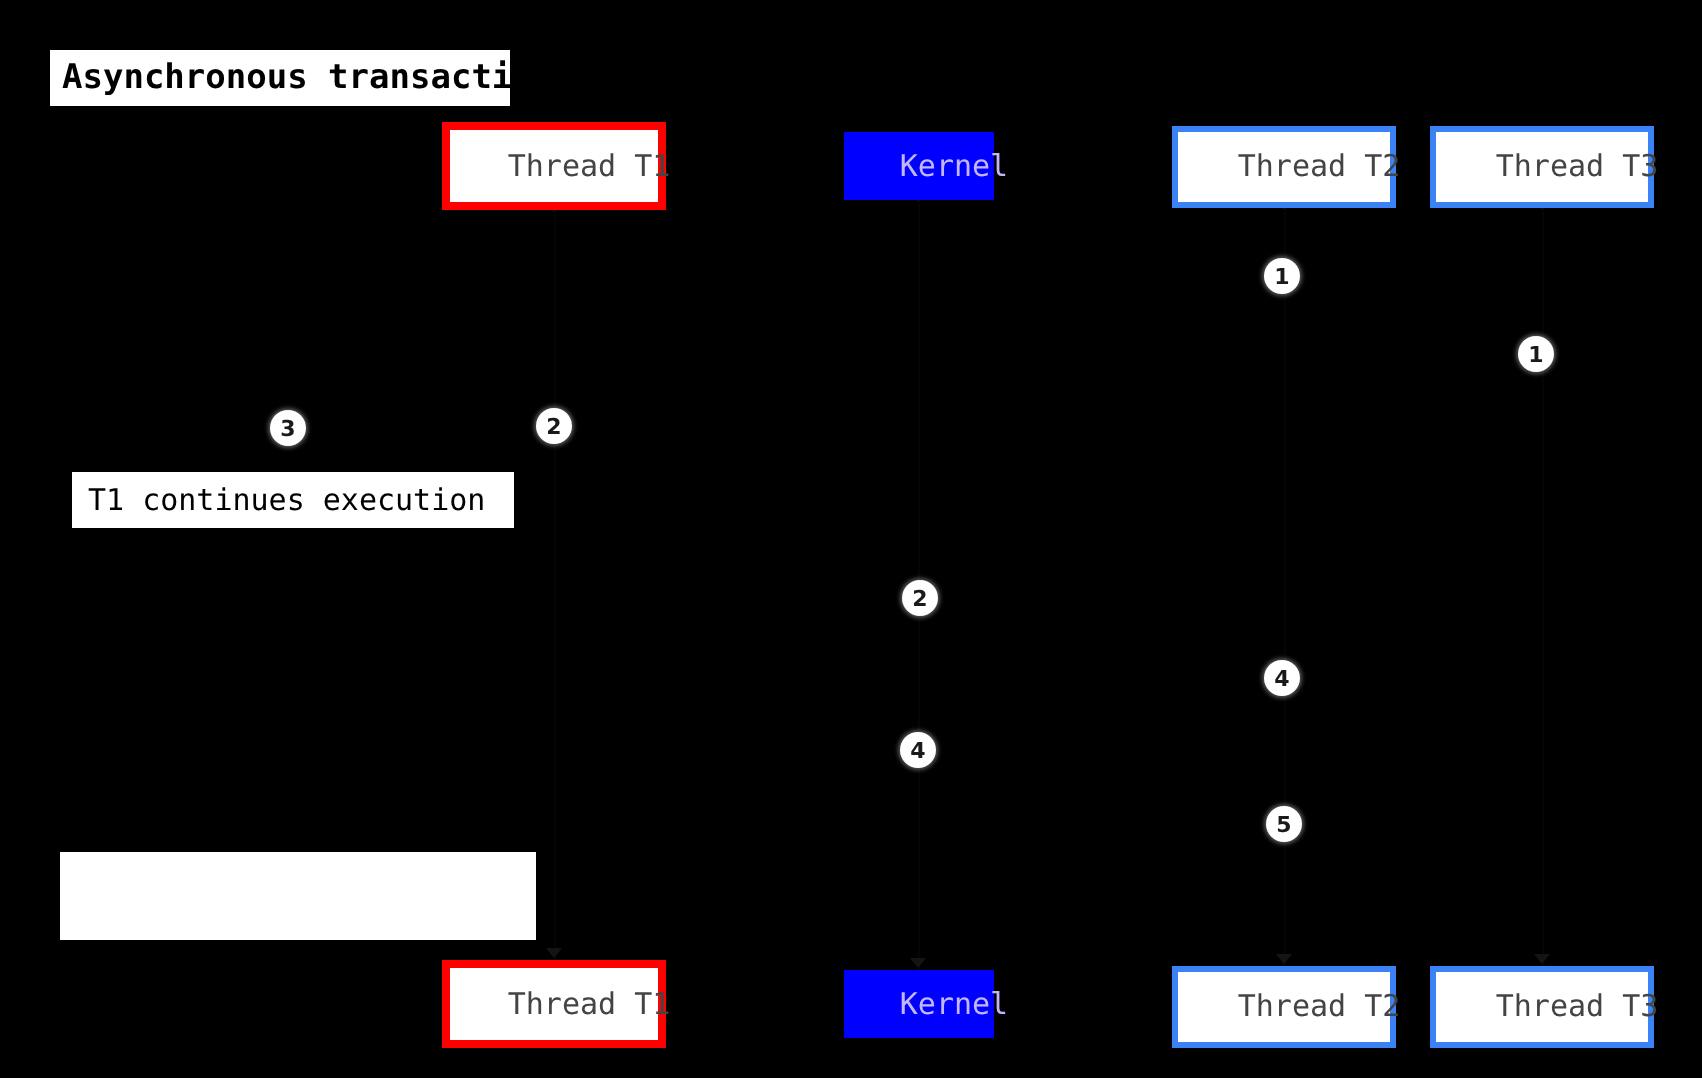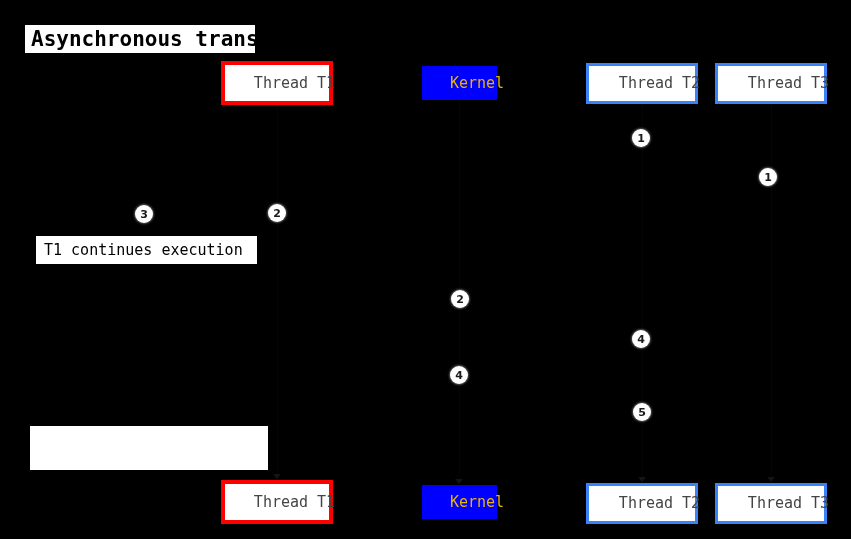--- a/index.html
+++ b/index.html
@@ -30,21 +30,21 @@
     white-space: pre;
     line-height: 1;
     padding-left: 35px;
   }
 
   
   .title-box {
     background: #ffffff;
     color: #000000;
     font-weight: bold;
-    font-size: 21px;
+    font-size: 17px;
     letter-spacing: 0px;
     padding: 0 6px;
     justify-content: flex-start;
   }
 
   .note-box {
     background: #ffffff;
     color: #000000;
     font-weight: normal;
     font-size: 15px;
@@ -64,21 +64,21 @@
     font-weight: normal;
   }
   .lifeline-box.red {
     border: 4px solid #ff0000;
   }
   .lifeline-box.blue {
     border: 3px solid #3b82f6;
   }
   .lifeline-box.kernel {
     background: #0000ff;
-    color: #eab308;
+    color: #c4b5fd;
     border: none;
   }
 
   
   .lifeline {
     position: absolute;
     width: 1px;
     background: #050505;
   }
 

